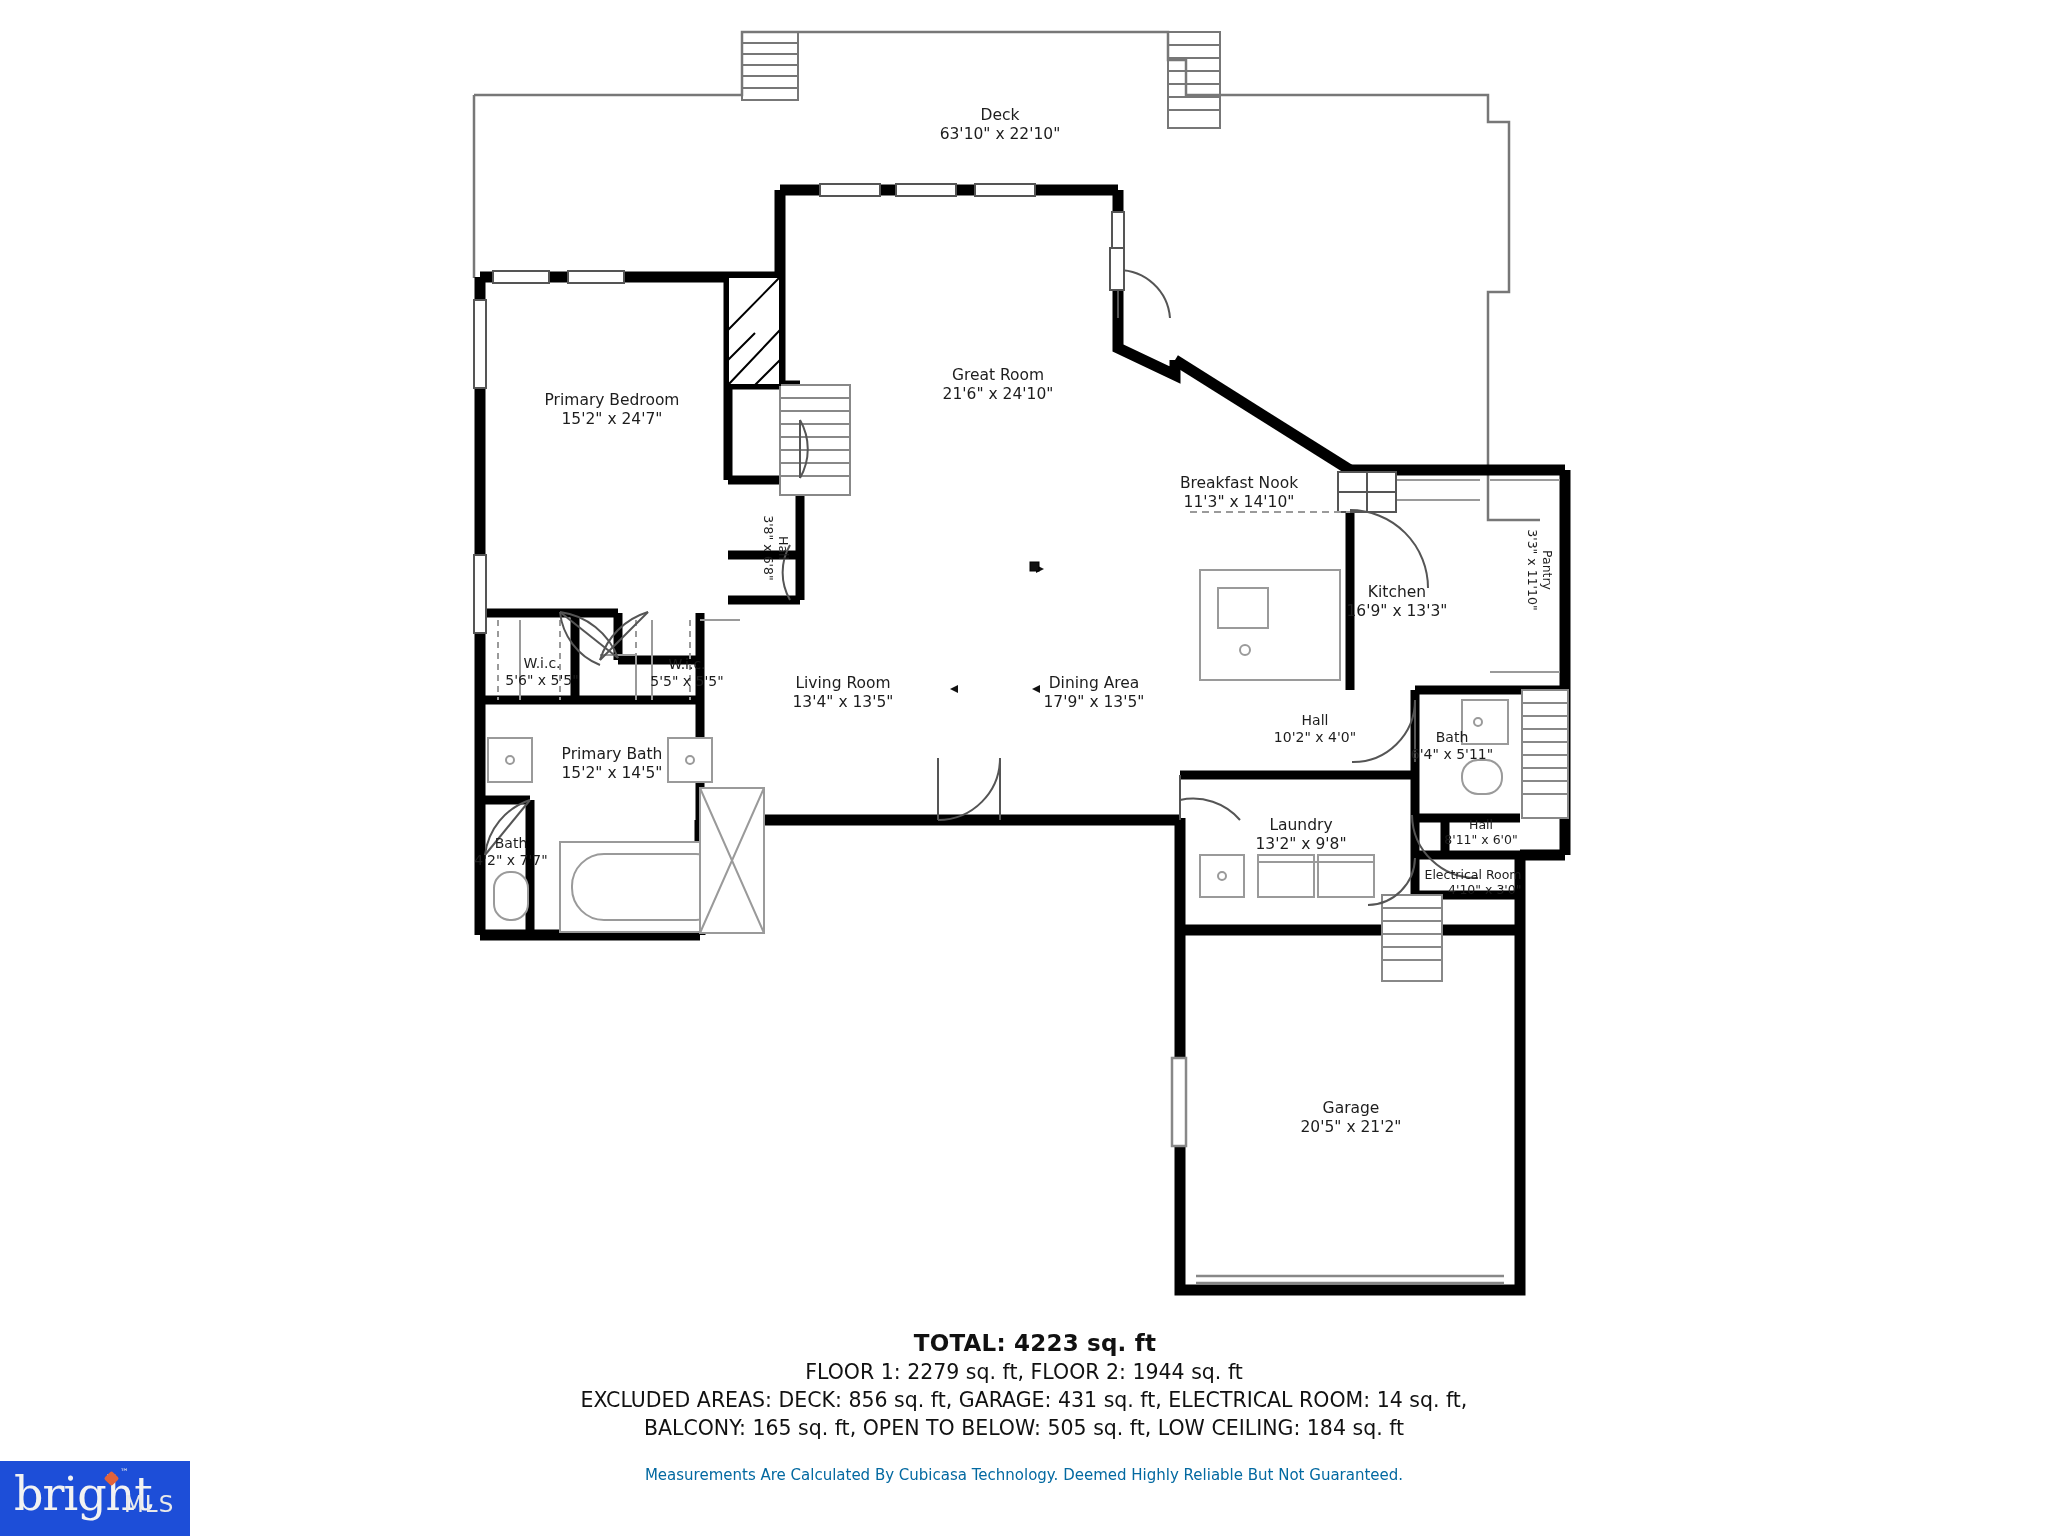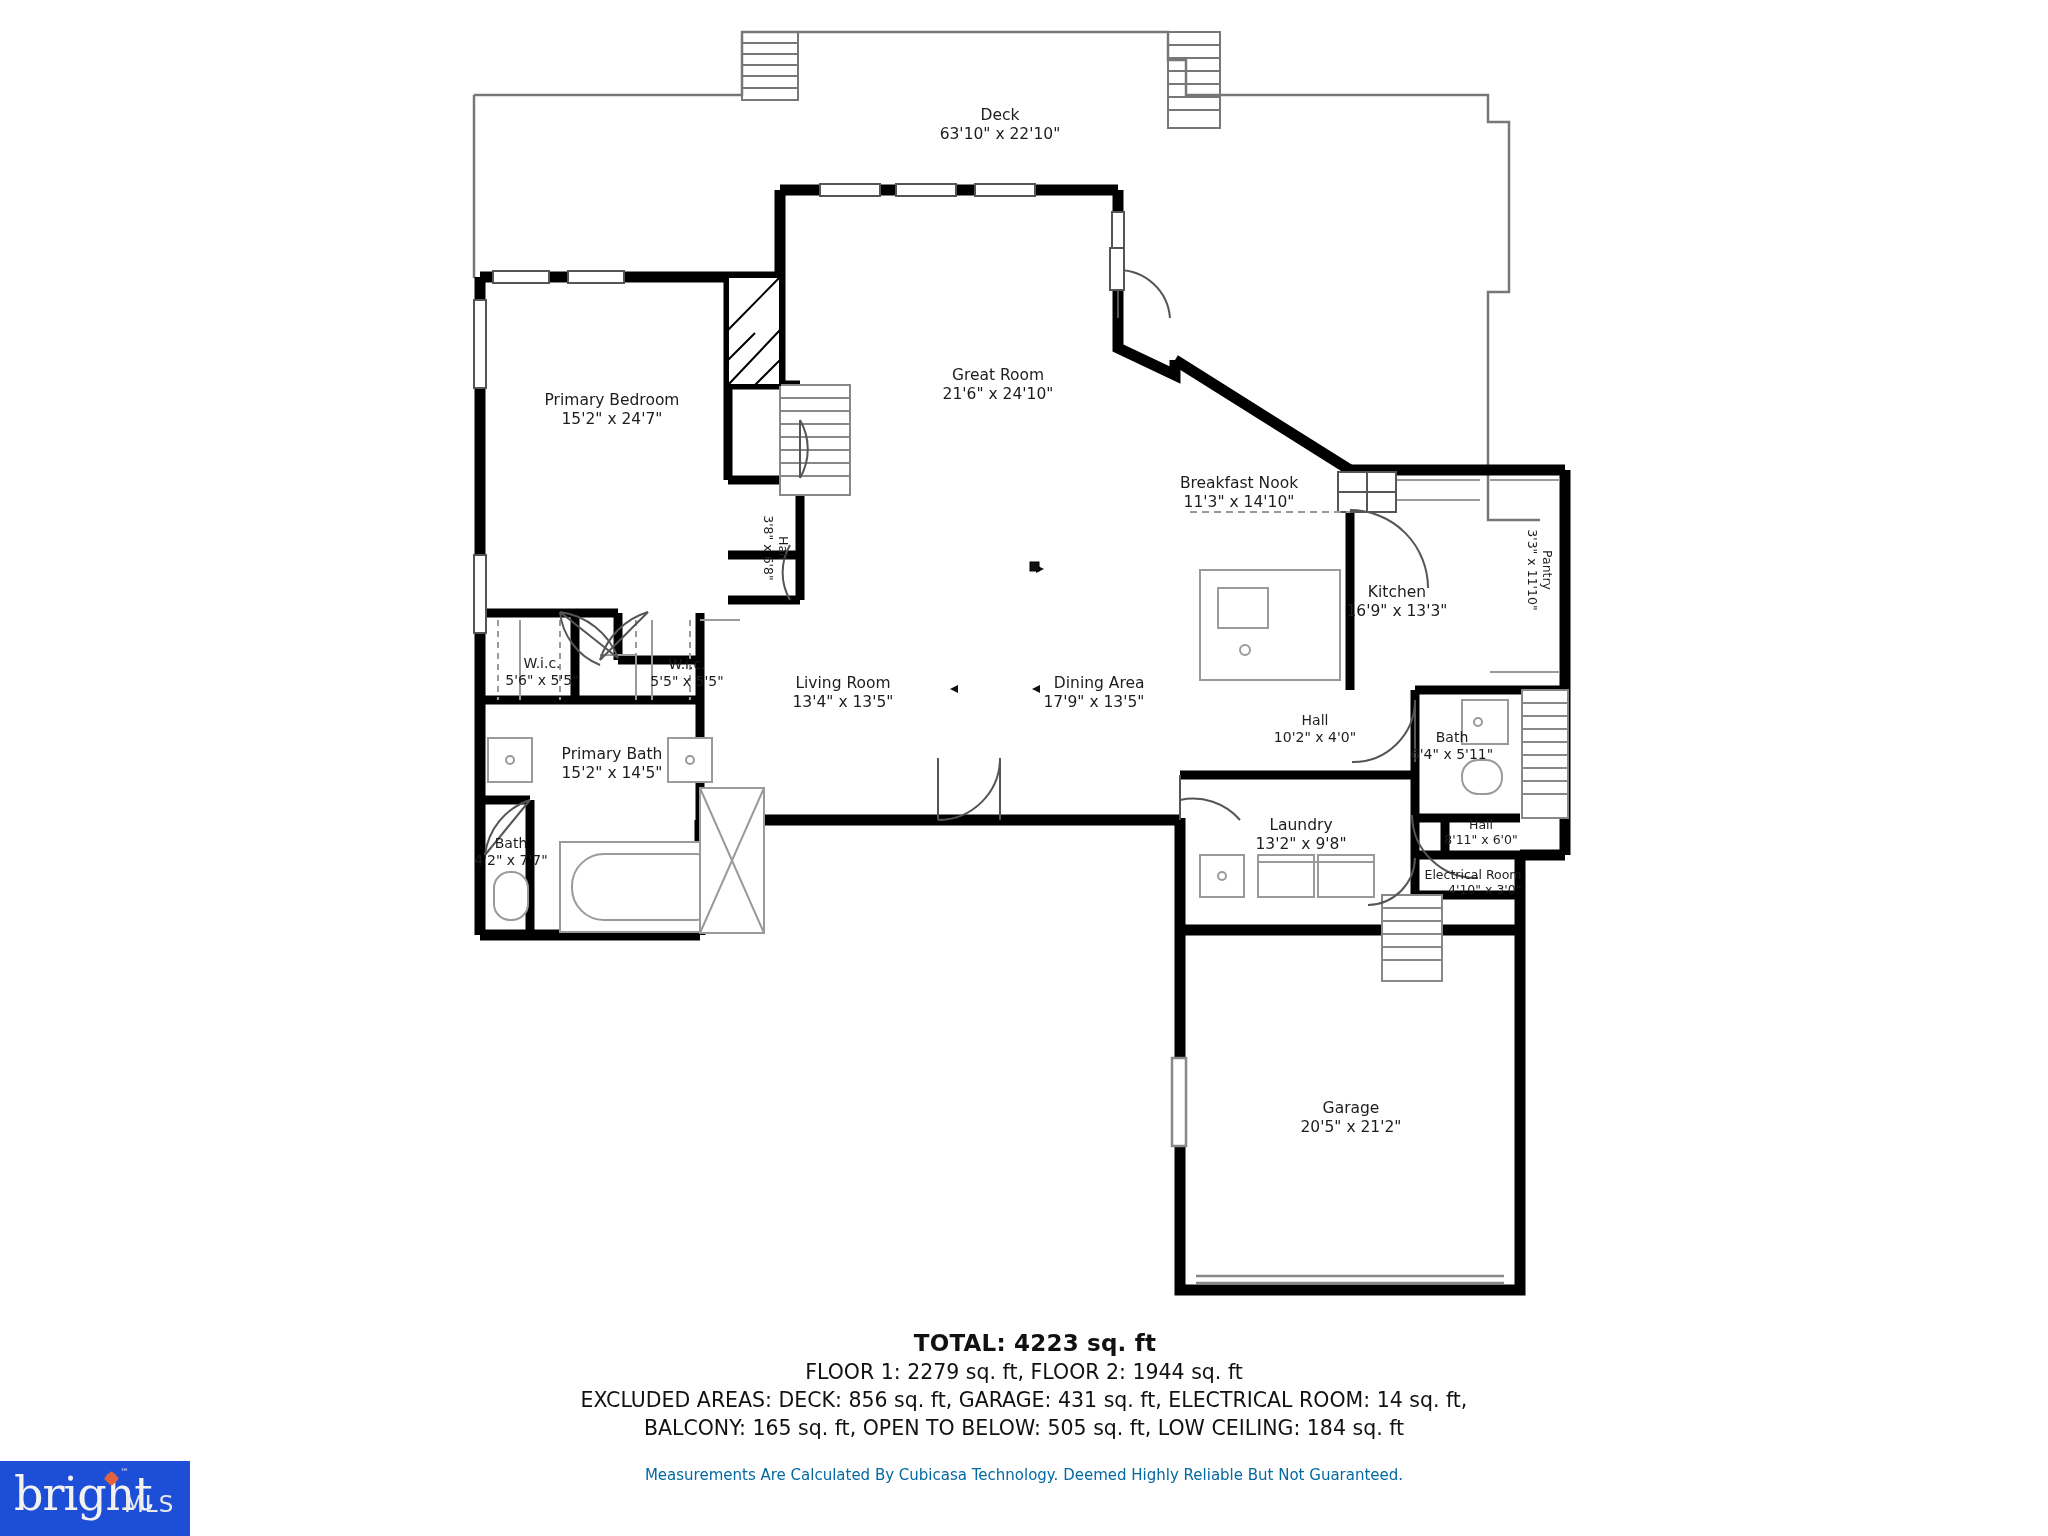--- a/index.html
+++ b/index.html
@@ -312,21 +312,21 @@
         <span class="dm">5'6" x 5'5"</span>
       </div>
       <div class="room sm" style="left: 687px; top: 673px;">
         <span class="nm">W.i.c.</span>
         <span class="dm">5'5" x 5'5"</span>
       </div>
       <div class="room" style="left: 843px; top: 693px;">
         <span class="nm">Living Room</span>
         <span class="dm">13'4" x 13'5"</span>
       </div>
-      <div class="room" style="left: 1094px; top: 693px; text-align: right;">
+      <div class="room" style="left: 1094px; top: 693px;">
         <span class="nm">Dining Area</span>
         <span class="dm">17'9" x 13'5"</span>
       </div>
       <div class="room sm" style="left: 1315px; top: 729px;">
         <span class="nm">Hall</span>
         <span class="dm">10'2" x 4'0"</span>
       </div>
       <div class="room sm" style="left: 1452px; top: 746px;">
         <span class="nm">Bath</span>
         <span class="dm">6'4" x 5'11"</span>

